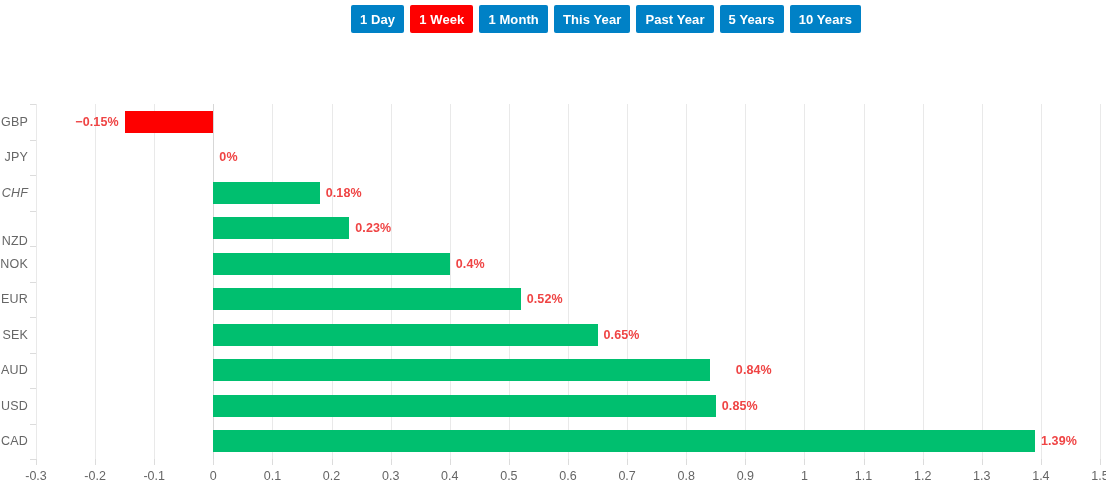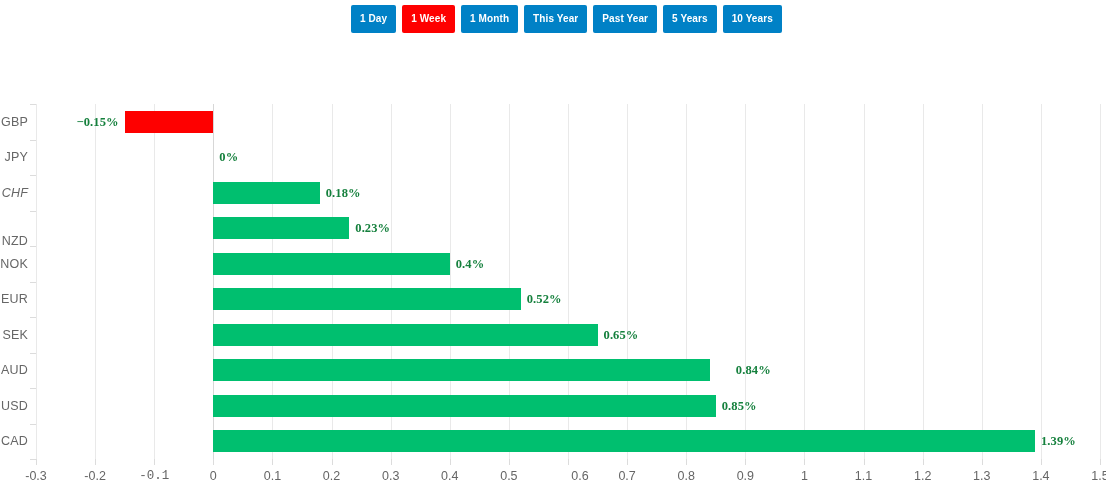--- a/index.html
+++ b/index.html
@@ -32,21 +32,21 @@
   }
   .period-btn {
     display: flex;
     align-items: center;
     justify-content: center;
     padding: 0 9px;
     height: 28px;
     box-sizing: border-box;
     background: #0081c6;
     color: #ffffff;
-    font-size: 10px;
+    font-size: 13px;
     font-weight: bold;
     line-height: 1;
     border: 0;
     border-radius: 2px;
     cursor: pointer;
     white-space: nowrap;
     letter-spacing: 0.1px;
   }
   .period-btn.active {
     background: #fe0000;
@@ -134,24 +134,23 @@
     transform: translateY(-50%);
   }
   .bar.pos { background: #00bf6f; }
   .bar.neg { background: #fe0000; }
 
   .bar-label {
     position: absolute;
     transform: translateY(-50%);
     font-size: 12.5px;
     font-weight: bold;
-    color: #15803d;
+    color: #ef4444;
     white-space: nowrap;
     letter-spacing: 0.1px;
-    font-family: Liberation Serif, serif;
   }
 
   
   #x-axis {
     position: absolute;
     left: 36px;
     top: 459px;
     width: 1064px;
     height: 30px;
   }
@@ -250,35 +249,35 @@
         <div class="bar-label" style="top: 301.75px; left: 685.778px;">0.85%</div>
         <div class="bar pos" style="left: 177.333px; width: 821.644px; top: 337.25px;"></div>
         <div class="bar-label" style="top: 337.25px; left: 1004.98px;">1.39%</div>
       </div>
     <div id="x-axis">
         <div class="xtick" style="left: 0px;"></div>
         <div class="xlabel" style="left: 0px;">-0.3</div>
         <div class="xtick" style="left: 59.1111px;"></div>
         <div class="xlabel" style="left: 59.1111px;">-0.2</div>
         <div class="xtick" style="left: 118.222px;"></div>
-        <div class="xlabel" style="left: 118.222px; font-family: Liberation Mono, monospace;">-0.1</div>
+        <div class="xlabel" style="left: 118.222px;">-0.1</div>
         <div class="xtick" style="left: 177.333px;"></div>
         <div class="xlabel" style="left: 177.333px;">0</div>
         <div class="xtick" style="left: 236.444px;"></div>
         <div class="xlabel" style="left: 236.444px;">0.1</div>
         <div class="xtick" style="left: 295.556px;"></div>
         <div class="xlabel" style="left: 295.556px;">0.2</div>
         <div class="xtick" style="left: 354.667px;"></div>
         <div class="xlabel" style="left: 354.667px;">0.3</div>
         <div class="xtick" style="left: 413.778px;"></div>
         <div class="xlabel" style="left: 413.778px; text-align: right;">0.4</div>
         <div class="xtick" style="left: 472.889px;"></div>
         <div class="xlabel" style="left: 472.889px;">0.5</div>
         <div class="xtick" style="left: 532px;"></div>
-        <div class="xlabel" style="left: 532px; margin-left: 12px;">0.6</div>
+        <div class="xlabel" style="left: 532px;">0.6</div>
         <div class="xtick" style="left: 591.111px;"></div>
         <div class="xlabel" style="left: 591.111px;">0.7</div>
         <div class="xtick" style="left: 650.222px;"></div>
         <div class="xlabel" style="left: 650.222px;">0.8</div>
         <div class="xtick" style="left: 709.333px;"></div>
         <div class="xlabel" style="left: 709.333px;">0.9</div>
         <div class="xtick" style="left: 768.444px;"></div>
         <div class="xlabel" style="left: 768.444px;">1</div>
         <div class="xtick" style="left: 827.556px;"></div>
         <div class="xlabel" style="left: 827.556px;">1.1</div>

